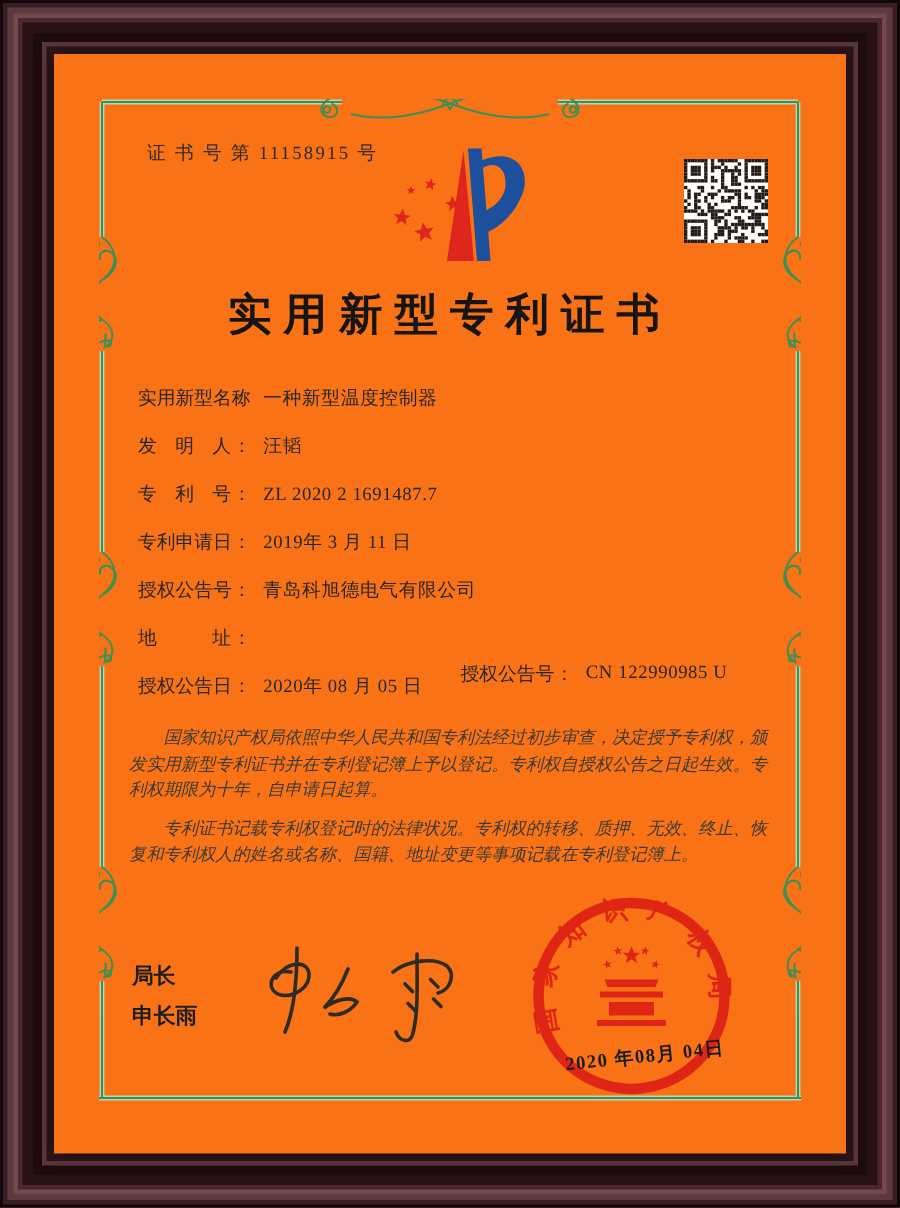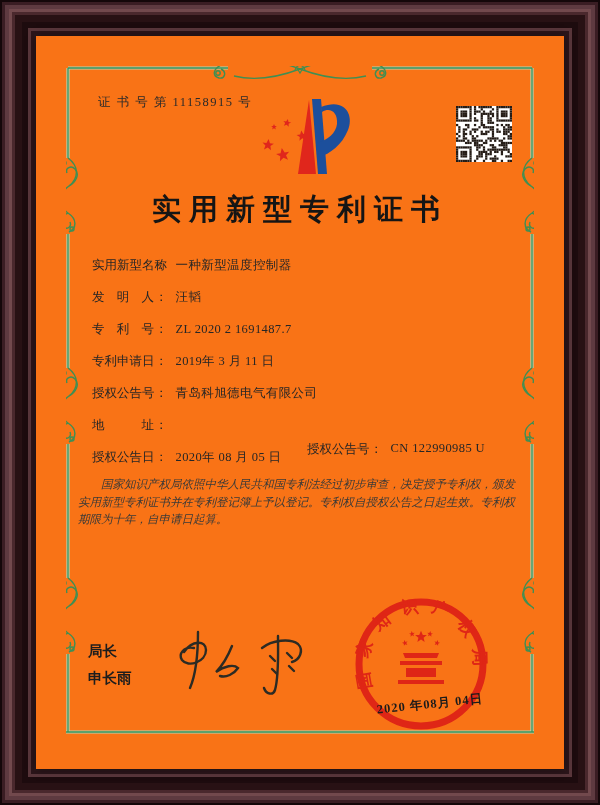--- a/index.html
+++ b/index.html
@@ -29,21 +29,21 @@
     font-size:29px;font-weight:bold;letter-spacing:8px;color:#151515;}
   .fields{position:absolute;left:56px;top:213px;right:36px;}
   .frow{height:32px;display:flex;align-items:center;font-size:12.5px;
     color:#262626;position:relative;white-space:nowrap;}
   .flabel{display:inline-block;width:62px;text-align:justify;text-align-last:justify;}
   .fcolon{margin:0 8px 0 1px;}
   .fvalue{letter-spacing:.4px;}
   .grant2{position:absolute;left:215px;top:0;height:32px;display:flex;}
   .paras{position:absolute;left:42px;top:440px;width:446px;font-size:11.5px;
     line-height:17.5px;color:#3a3a38;font-style:italic;}
-  .paras p{margin:0;text-indent:2em;font-family:Liberation Serif, serif;}
+  .paras p{margin:8px;text-indent:2em;font-family:Liberation Serif, serif;}
   .signer{position:absolute;left:52px;top:603px;font-size:14.5px;font-weight:600;
     color:#1d1d1d;line-height:27px;font-family:Liberation Mono, monospace;}
   .signature{position:absolute;left:118px;top:586px;width:176px;height:88px;}
   .seal{position:absolute;left:312px;top:555px;width:146px;height:146px;}
   .sealdate{position:absolute;left:314px;top:660px;width:160px;text-align:center;
     font-size:12.5px;font-weight:bold;color:#1b1b1b;letter-spacing:1px;
     transform:rotate(-6deg);}
 </style>
 </head>
 <body>
@@ -465,20 +465,21 @@
         <span class="grant2">
           <span class="flabel">授权公告号</span>
             <span class="fcolon">：</span>
             <span class="fvalue">CN 122990985 U</span>
         </span>
       </div>
     </div>
 
     <div class="paras">
       <p>国家知识产权局依照中华人民共和国专利法经过初步审查，决定授予专利权，颁发实用新型专利证书并在专利登记簿上予以登记。专利权自授权公告之日起生效。专利权期限为十年，自申请日起算。</p>
+      <p>专利证书记载专利权登记时的法律状况。专利权的转移、质押、无效、终止、恢复和专利权人的姓名或名称、国籍、地址变更等事项记载在专利登记簿上。</p>
     </div>
 
     <div class="signer">
       <div>局长</div>
       <div>申长雨</div>
     </div>
 
     <svg class="signature" viewBox="0 0 176 88">
       <g fill="none" stroke="#2c2b24" stroke-width="2.4" stroke-linecap="round">
         <path d="M30,30 C38,18 52,18 52,28 C52,40 34,46 28,38 C24,32 30,24 40,26"></path>

